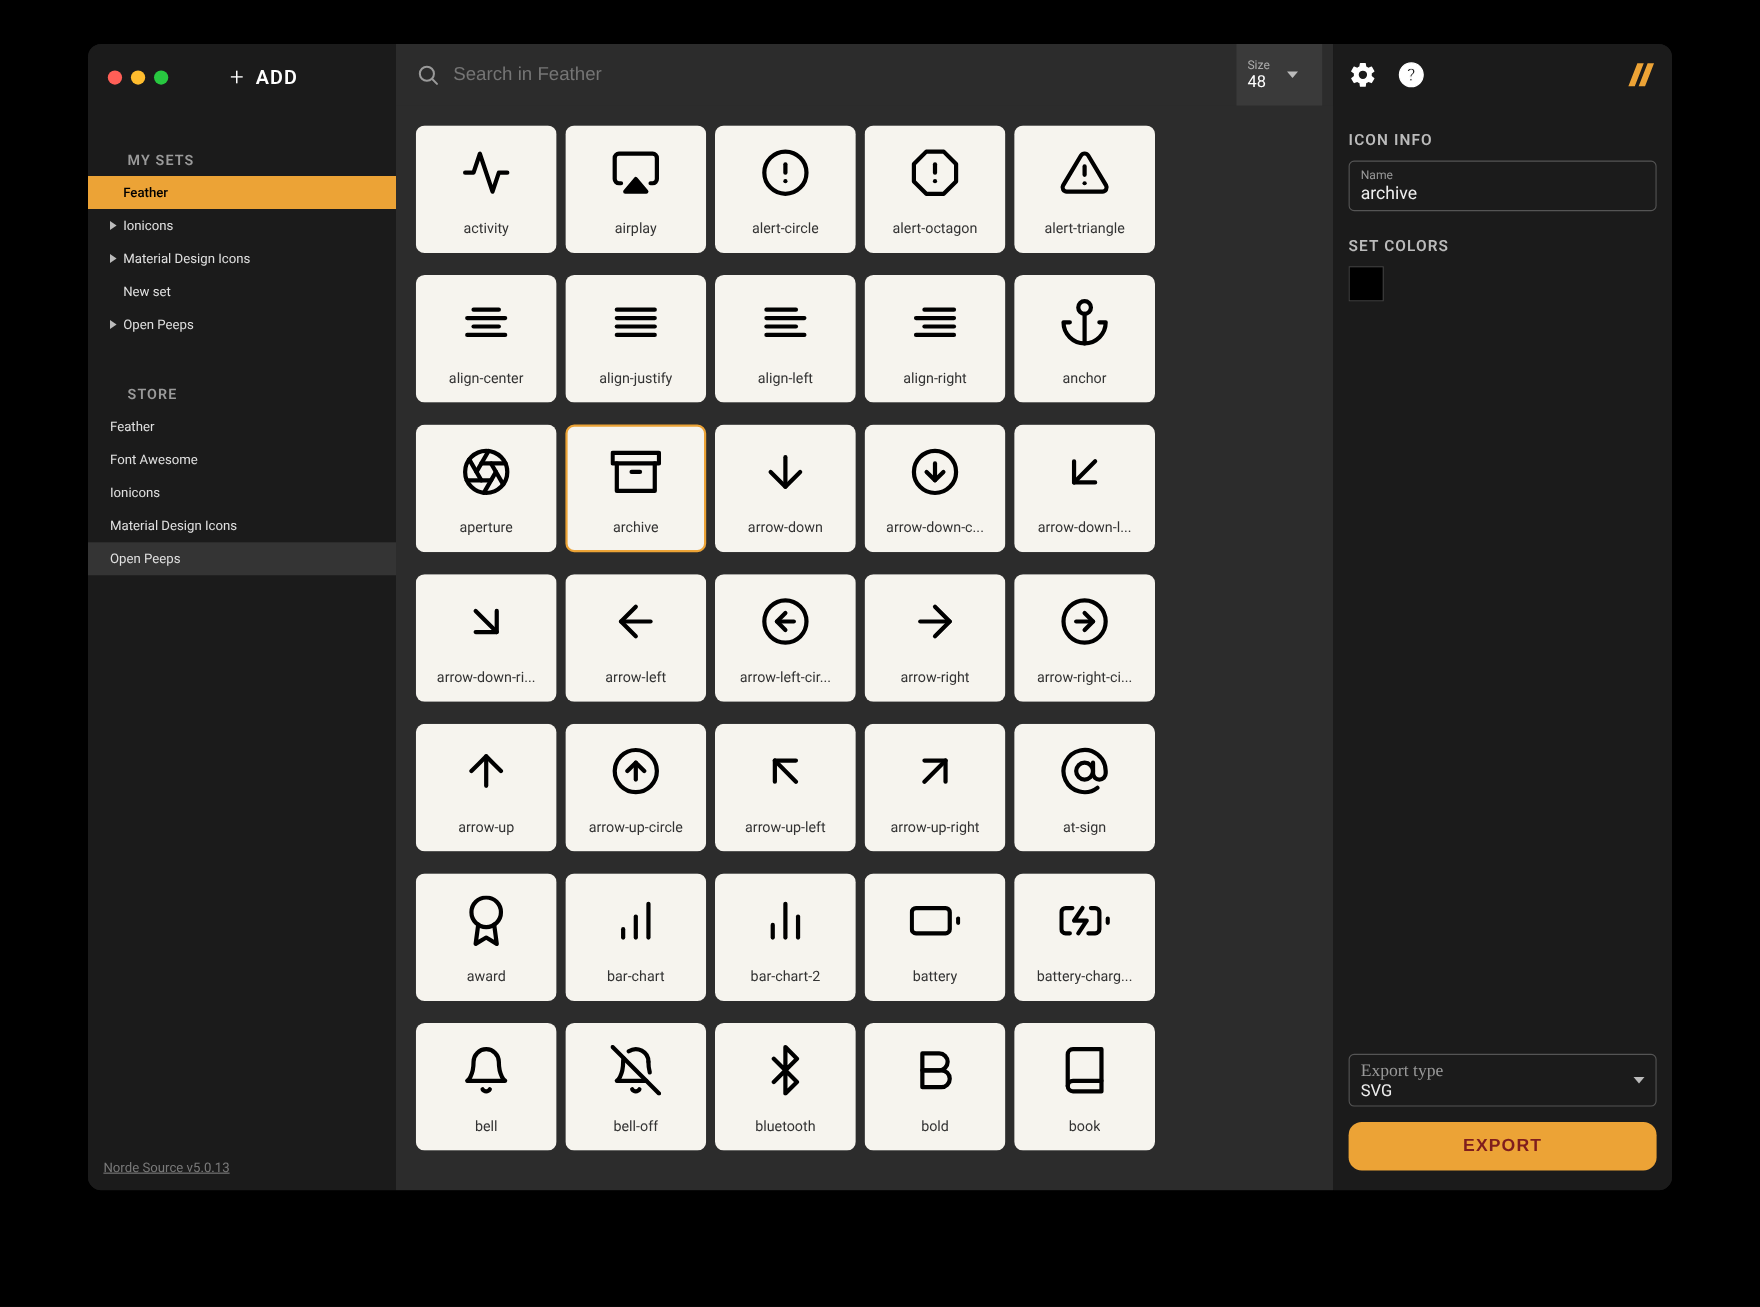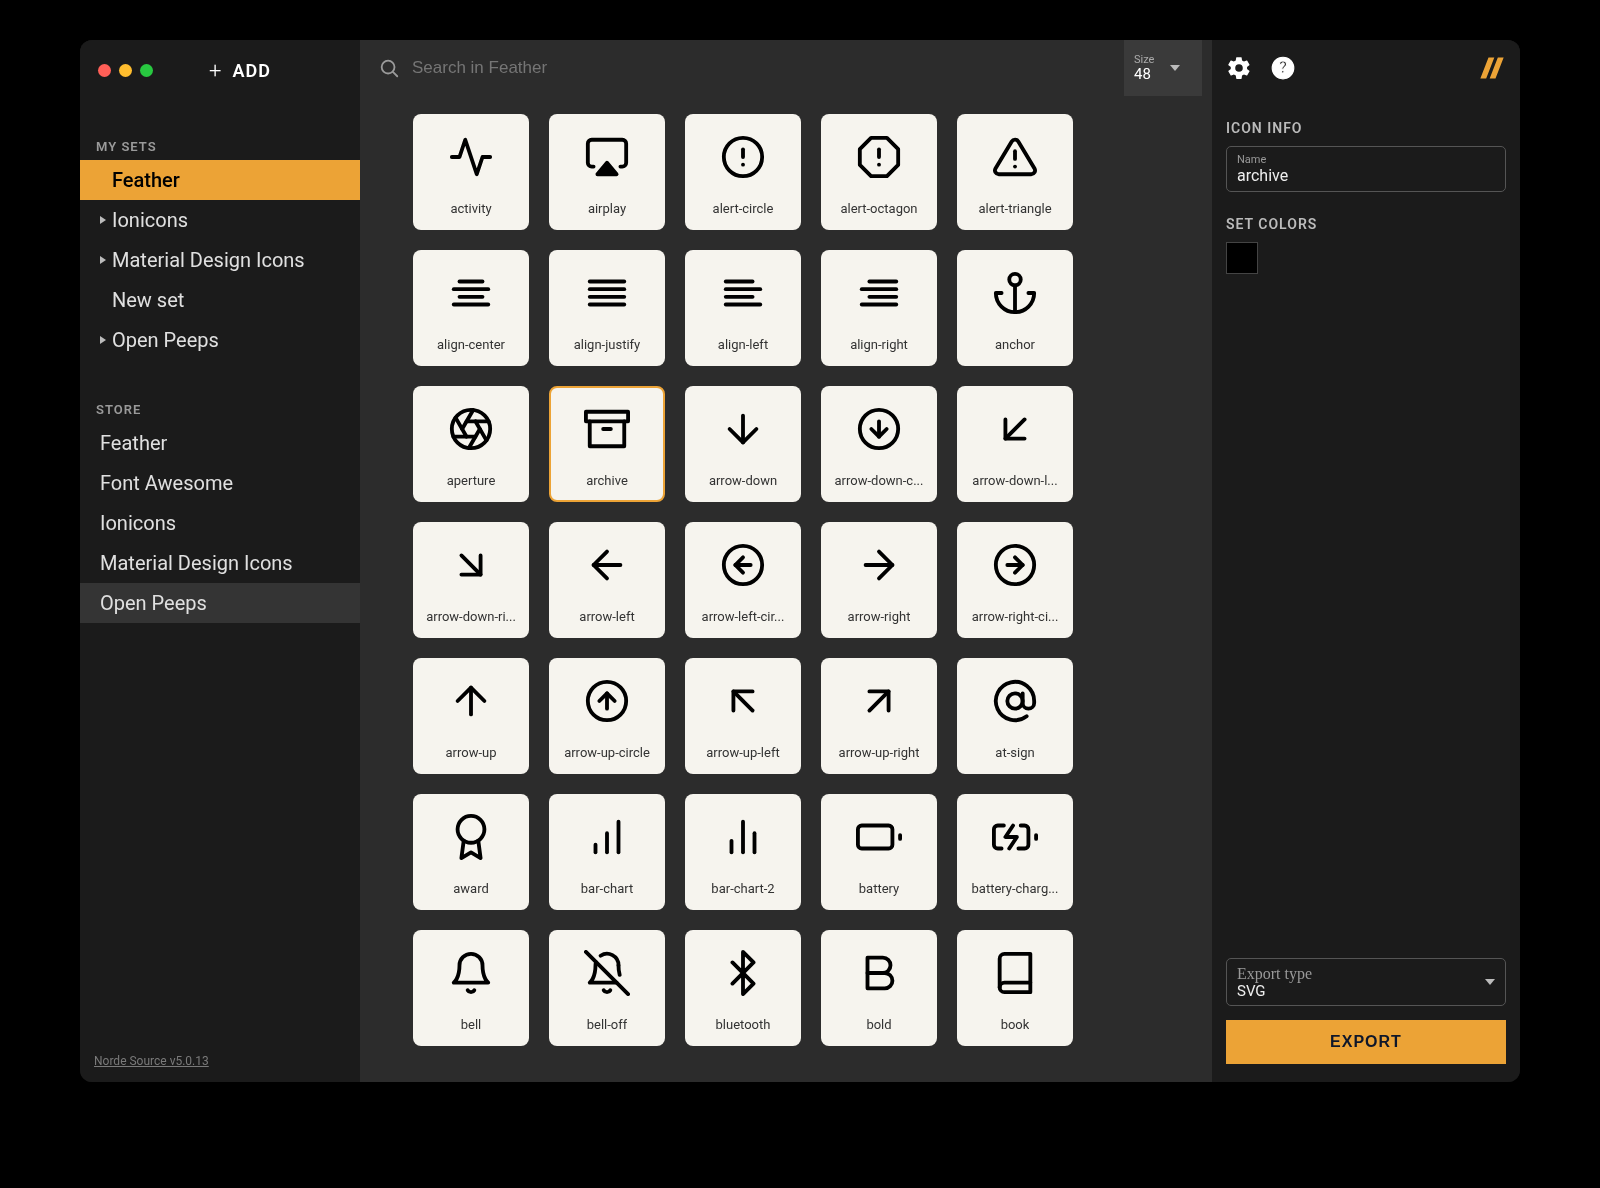--- a/index.html
+++ b/index.html
@@ -51,29 +51,29 @@
     align-items: center;
     gap: 10px;
     cursor: pointer;
   }
   .add-icon { font-size: 22px; font-weight: 300; }
   .section-heading {
     font-size: 13px;
     font-weight: 600;
     letter-spacing: 1px;
     color: #9a9a9a;
-    padding: 6px 16px;
+    padding: 6px 36px;
     margin-top: 10px;
   }
   .sidebar-list { list-style: none; }
   .sidebar-item {
     display:flex;
     align-items:center;
     padding: 8px 20px;
-    font-size: 20px;
+    font-size: 12px;
     color: #e0e0e0;
     cursor: pointer;
     gap: 6px;
     text-align: center;
   }
   .sidebar-item.active { background: #eca336; color: #000; font-weight:500; }
   .sidebar-item.hover { background: #343434; }
   .caret {
     width: 0; height: 0;
     border-top: 4px solid transparent;
@@ -143,32 +143,31 @@
     overflow:auto;
     padding: 18px 8px 0 18px;
     background: #2c2c2c;
   }
   .grid {
     display: grid;
     grid-template-columns: repeat(5, 116px);
     gap: 20px 20px;
   }
   .icon-card {
-    width:116px;
+    width:128px;
     height:116px;
     background: #f6f4ee;
     border-radius: 8px;
     display: flex;
     flex-direction: column;
     align-items:center;
     justify-content: space-between;
     padding: 18px 6px 12px 6px;
     cursor: pointer;
     border: 2px solid transparent;
-    margin-left: 35px;
   }
   .icon-card.selected { border-color: #eca336; }
   .icon-card svg { width: 46px; height: 46px; stroke: #000; stroke-width: 2; fill: none; stroke-linecap: round; stroke-linejoin: round; }
   .icon-card .label {
     font-size: 13px;
     color: #333;
     max-width: 100%;
     overflow: hidden;
     text-overflow: ellipsis;
     white-space: nowrap;
@@ -230,23 +229,23 @@
     display:flex;
     align-items:center;
     justify-content:space-between;
     cursor:pointer;
   }
   .export-type .et-info { display:flex; flex-direction:column; line-height:1.1; }
   .export-type .et-label { font-size:16px; color:#999;font-family:Liberation Serif, serif; }
   .export-type .et-value { font-size:15px; color:#eee; }
   .export-btn {
     background:#eca336;
-    color:#0f172a;
+    color:#7f1d1d;
     border:none;
-    border-radius:0;
+    border-radius:12px;
     height:44px;
     font-size:16px;
     font-weight:600;
     letter-spacing:1px;
     cursor:pointer;
   }
 </style>
 </head>
 <body>
 

